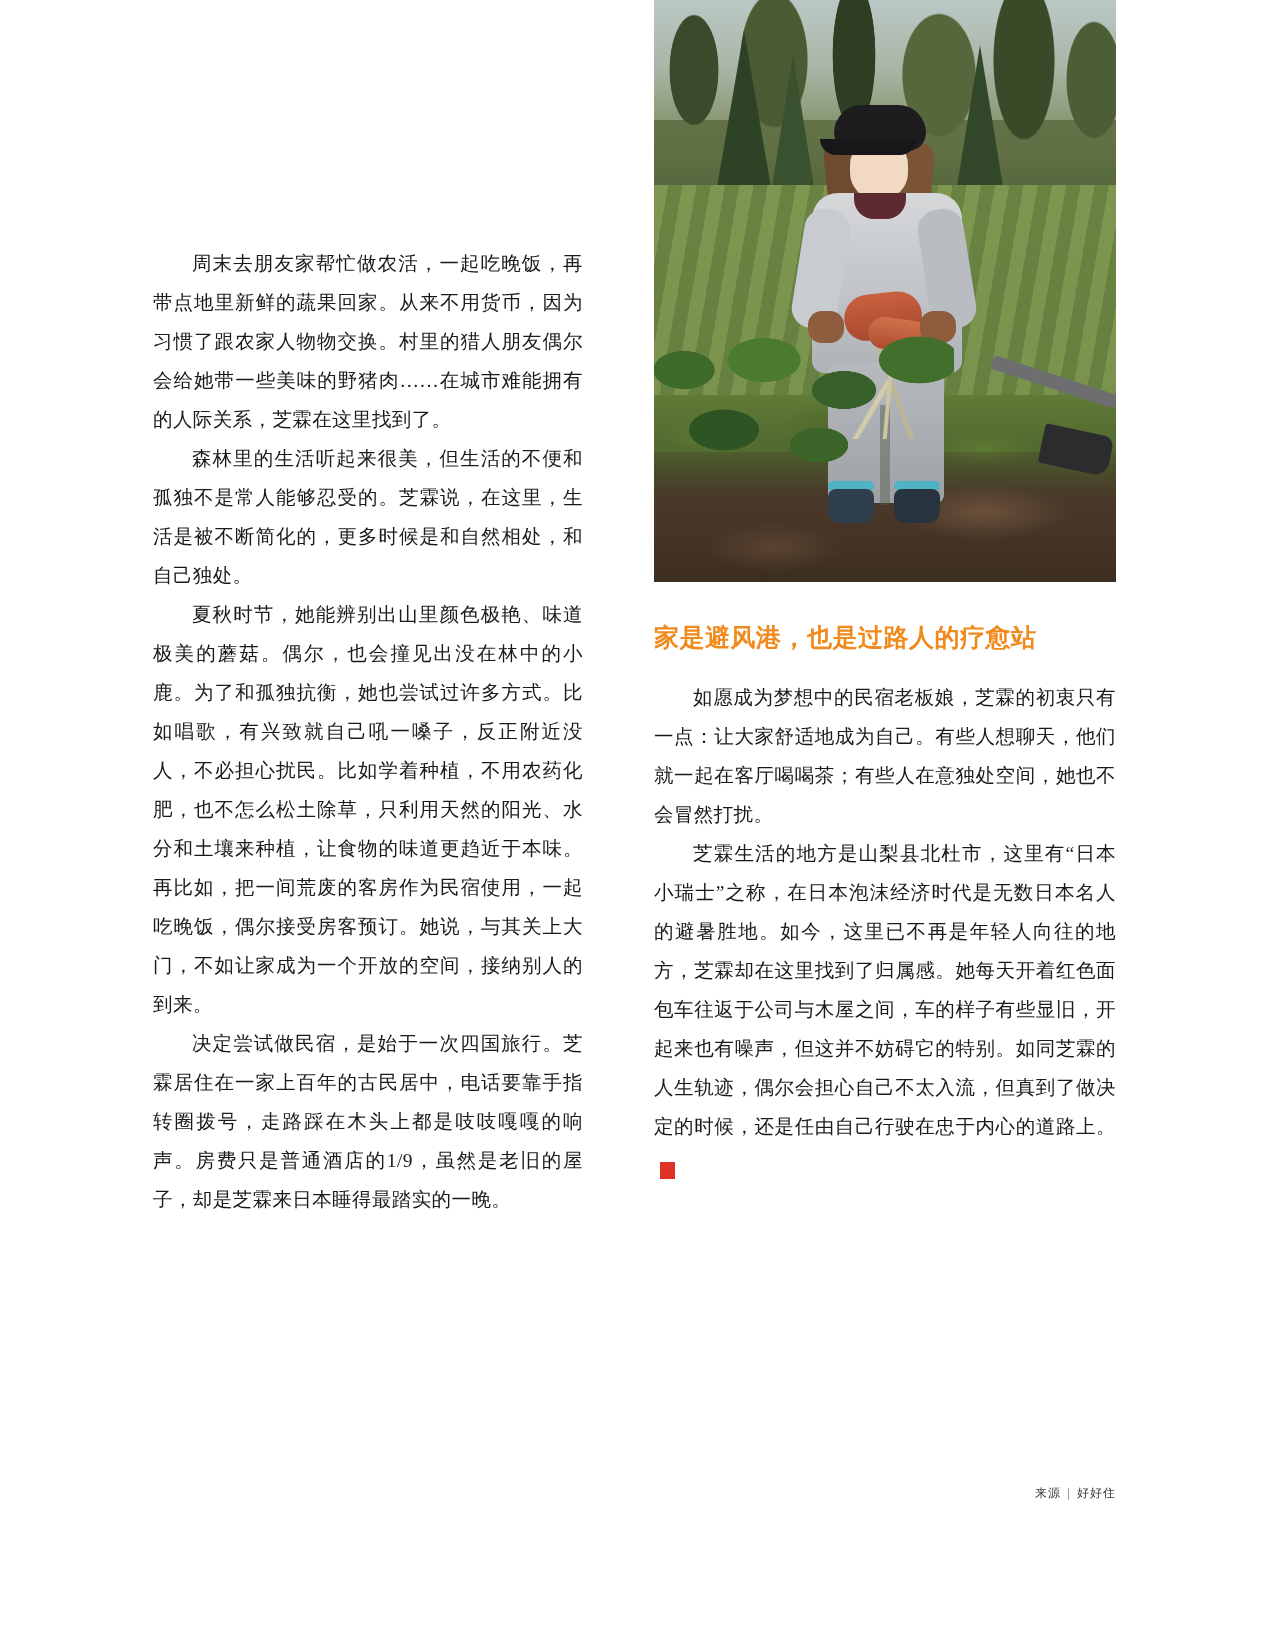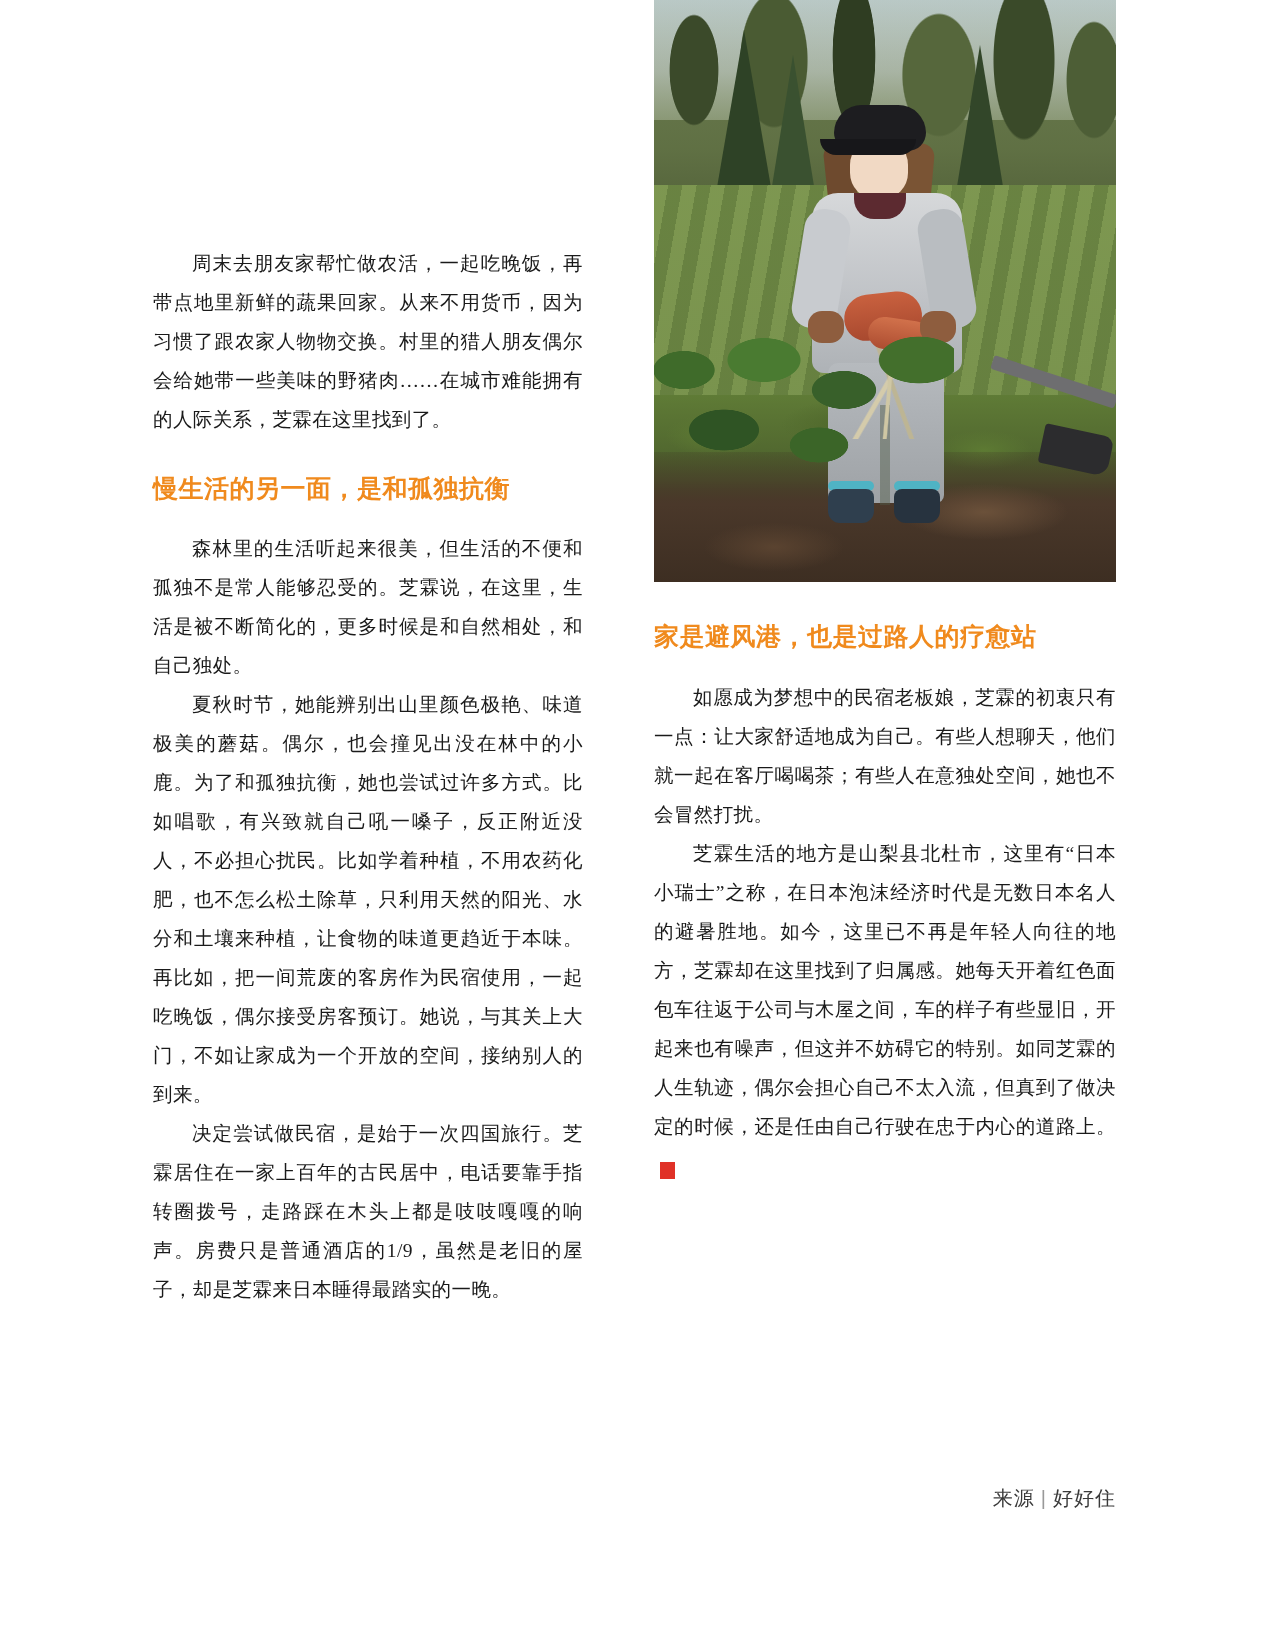--- a/index.html
+++ b/index.html
@@ -188,21 +188,21 @@
   }
   h2.sec {
     color: #f08a1d;
     font-family: "Liberation Sans", "DejaVu Sans", sans-serif;
     font-weight: bold;
     font-size: 25px;
     letter-spacing: 0.5px;
     margin: 32px 0 24px 0;
     line-height: 34px;
   }
-  .col-right h2.sec { margin: 0 0 24px 0; font-family: Liberation Serif, serif; }
+  .col-right h2.sec { margin: 0 0 24px 0; }
 
   .end-mark {
     display: inline-block;
     width: 15px;
     height: 17px;
     background: #e03127;
     color: #ffffff;
     font-family: "Liberation Sans", sans-serif;
     font-size: 12px;
     line-height: 17px;
@@ -210,21 +210,21 @@
     vertical-align: -2px;
     margin-left: 6px;
     font-weight: bold;
   }
 
   .source {
     position: absolute;
     right: 154px;
     top: 1485px;
     font-family: "Liberation Sans", "DejaVu Sans", sans-serif;
-    font-size: 20px;
+    font-size: 12px;
     color: #3a3a3a;
     letter-spacing: 1px;
   }
   .source .divider { color: #999; margin: 0 6px; }
 </style>
 </head>
 <body>
 
 <div class="page">
 
@@ -264,21 +264,20 @@
         <div class="ph-glove-r"></div>
       </div>
 
       <div class="ph-leaves"></div>
     </div>
   </div>
 
   <div class="col col-left">
     <p class="para">周末去朋友家帮忙做农活，一起吃晚饭，再带点地里新鲜的蔬果回家。从来不用货币，因为习惯了跟农家人物物交换。村里的猎人朋友偶尔会给她带一些美味的野猪肉……在城市难能拥有的人际关系，芝霖在这里找到了。</p>
 
-    <h2 class="sec">慢生活的另一面，是和孤独抗衡</h2>
 
     <p class="para">森林里的生活听起来很美，但生活的不便和孤独不是常人能够忍受的。芝霖说，在这里，生活是被不断简化的，更多时候是和自然相处，和自己独处。</p>
     <p class="para">夏秋时节，她能辨别出山里颜色极艳、味道极美的蘑菇。偶尔，也会撞见出没在林中的小鹿。为了和孤独抗衡，她也尝试过许多方式。比如唱歌，有兴致就自己吼一嗓子，反正附近没人，不必担心扰民。比如学着种植，不用农药化肥，也不怎么松土除草，只利用天然的阳光、水分和土壤来种植，让食物的味道更趋近于本味。再比如，把一间荒废的客房作为民宿使用，一起吃晚饭，偶尔接受房客预订。她说，与其关上大门，不如让家成为一个开放的空间，接纳别人的到来。</p>
     <p class="para">决定尝试做民宿，是始于一次四国旅行。芝霖居住在一家上百年的古民居中，电话要靠手指转圈拨号，走路踩在木头上都是吱吱嘎嘎的响声。房费只是普通酒店的1/9，虽然是老旧的屋子，却是芝霖来日本睡得最踏实的一晚。</p>
   </div>
 
   <div class="col col-right">
     <h2 class="sec">家是避风港，也是过路人的疗愈站</h2>
 
     <p class="para">如愿成为梦想中的民宿老板娘，芝霖的初衷只有一点：让大家舒适地成为自己。有些人想聊天，他们就一起在客厅喝喝茶；有些人在意独处空间，她也不会冒然打扰。</p>

